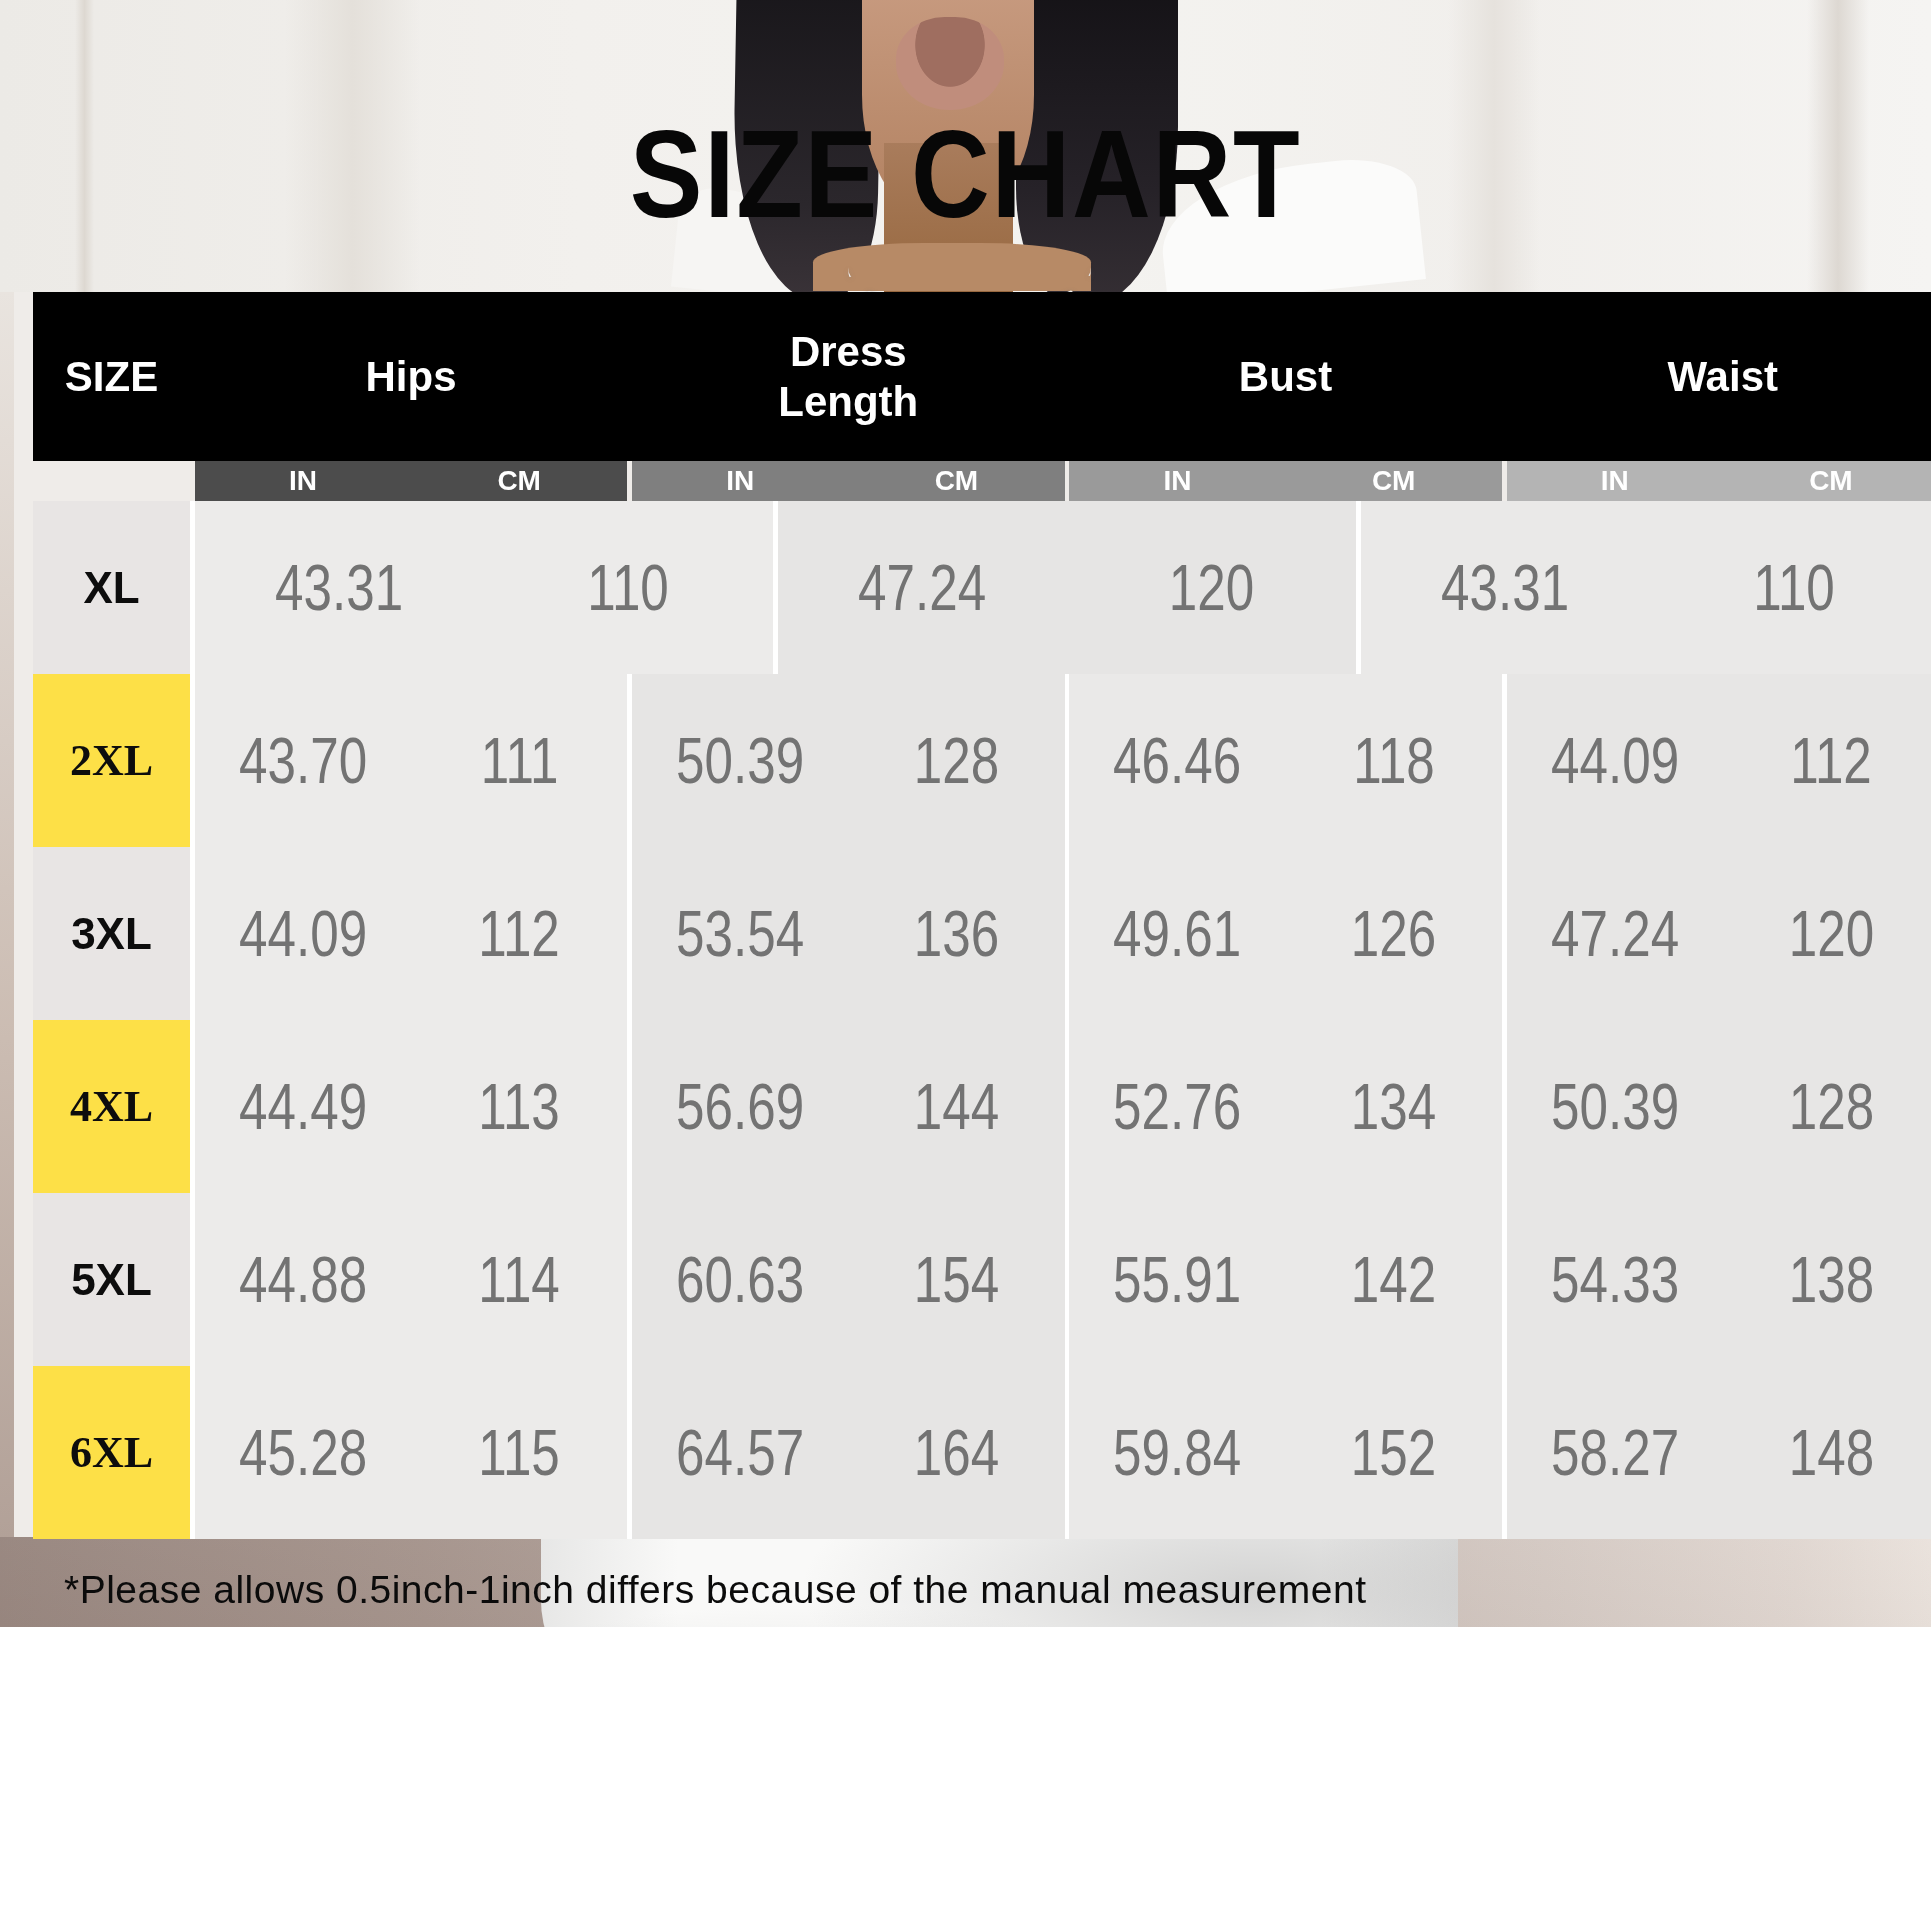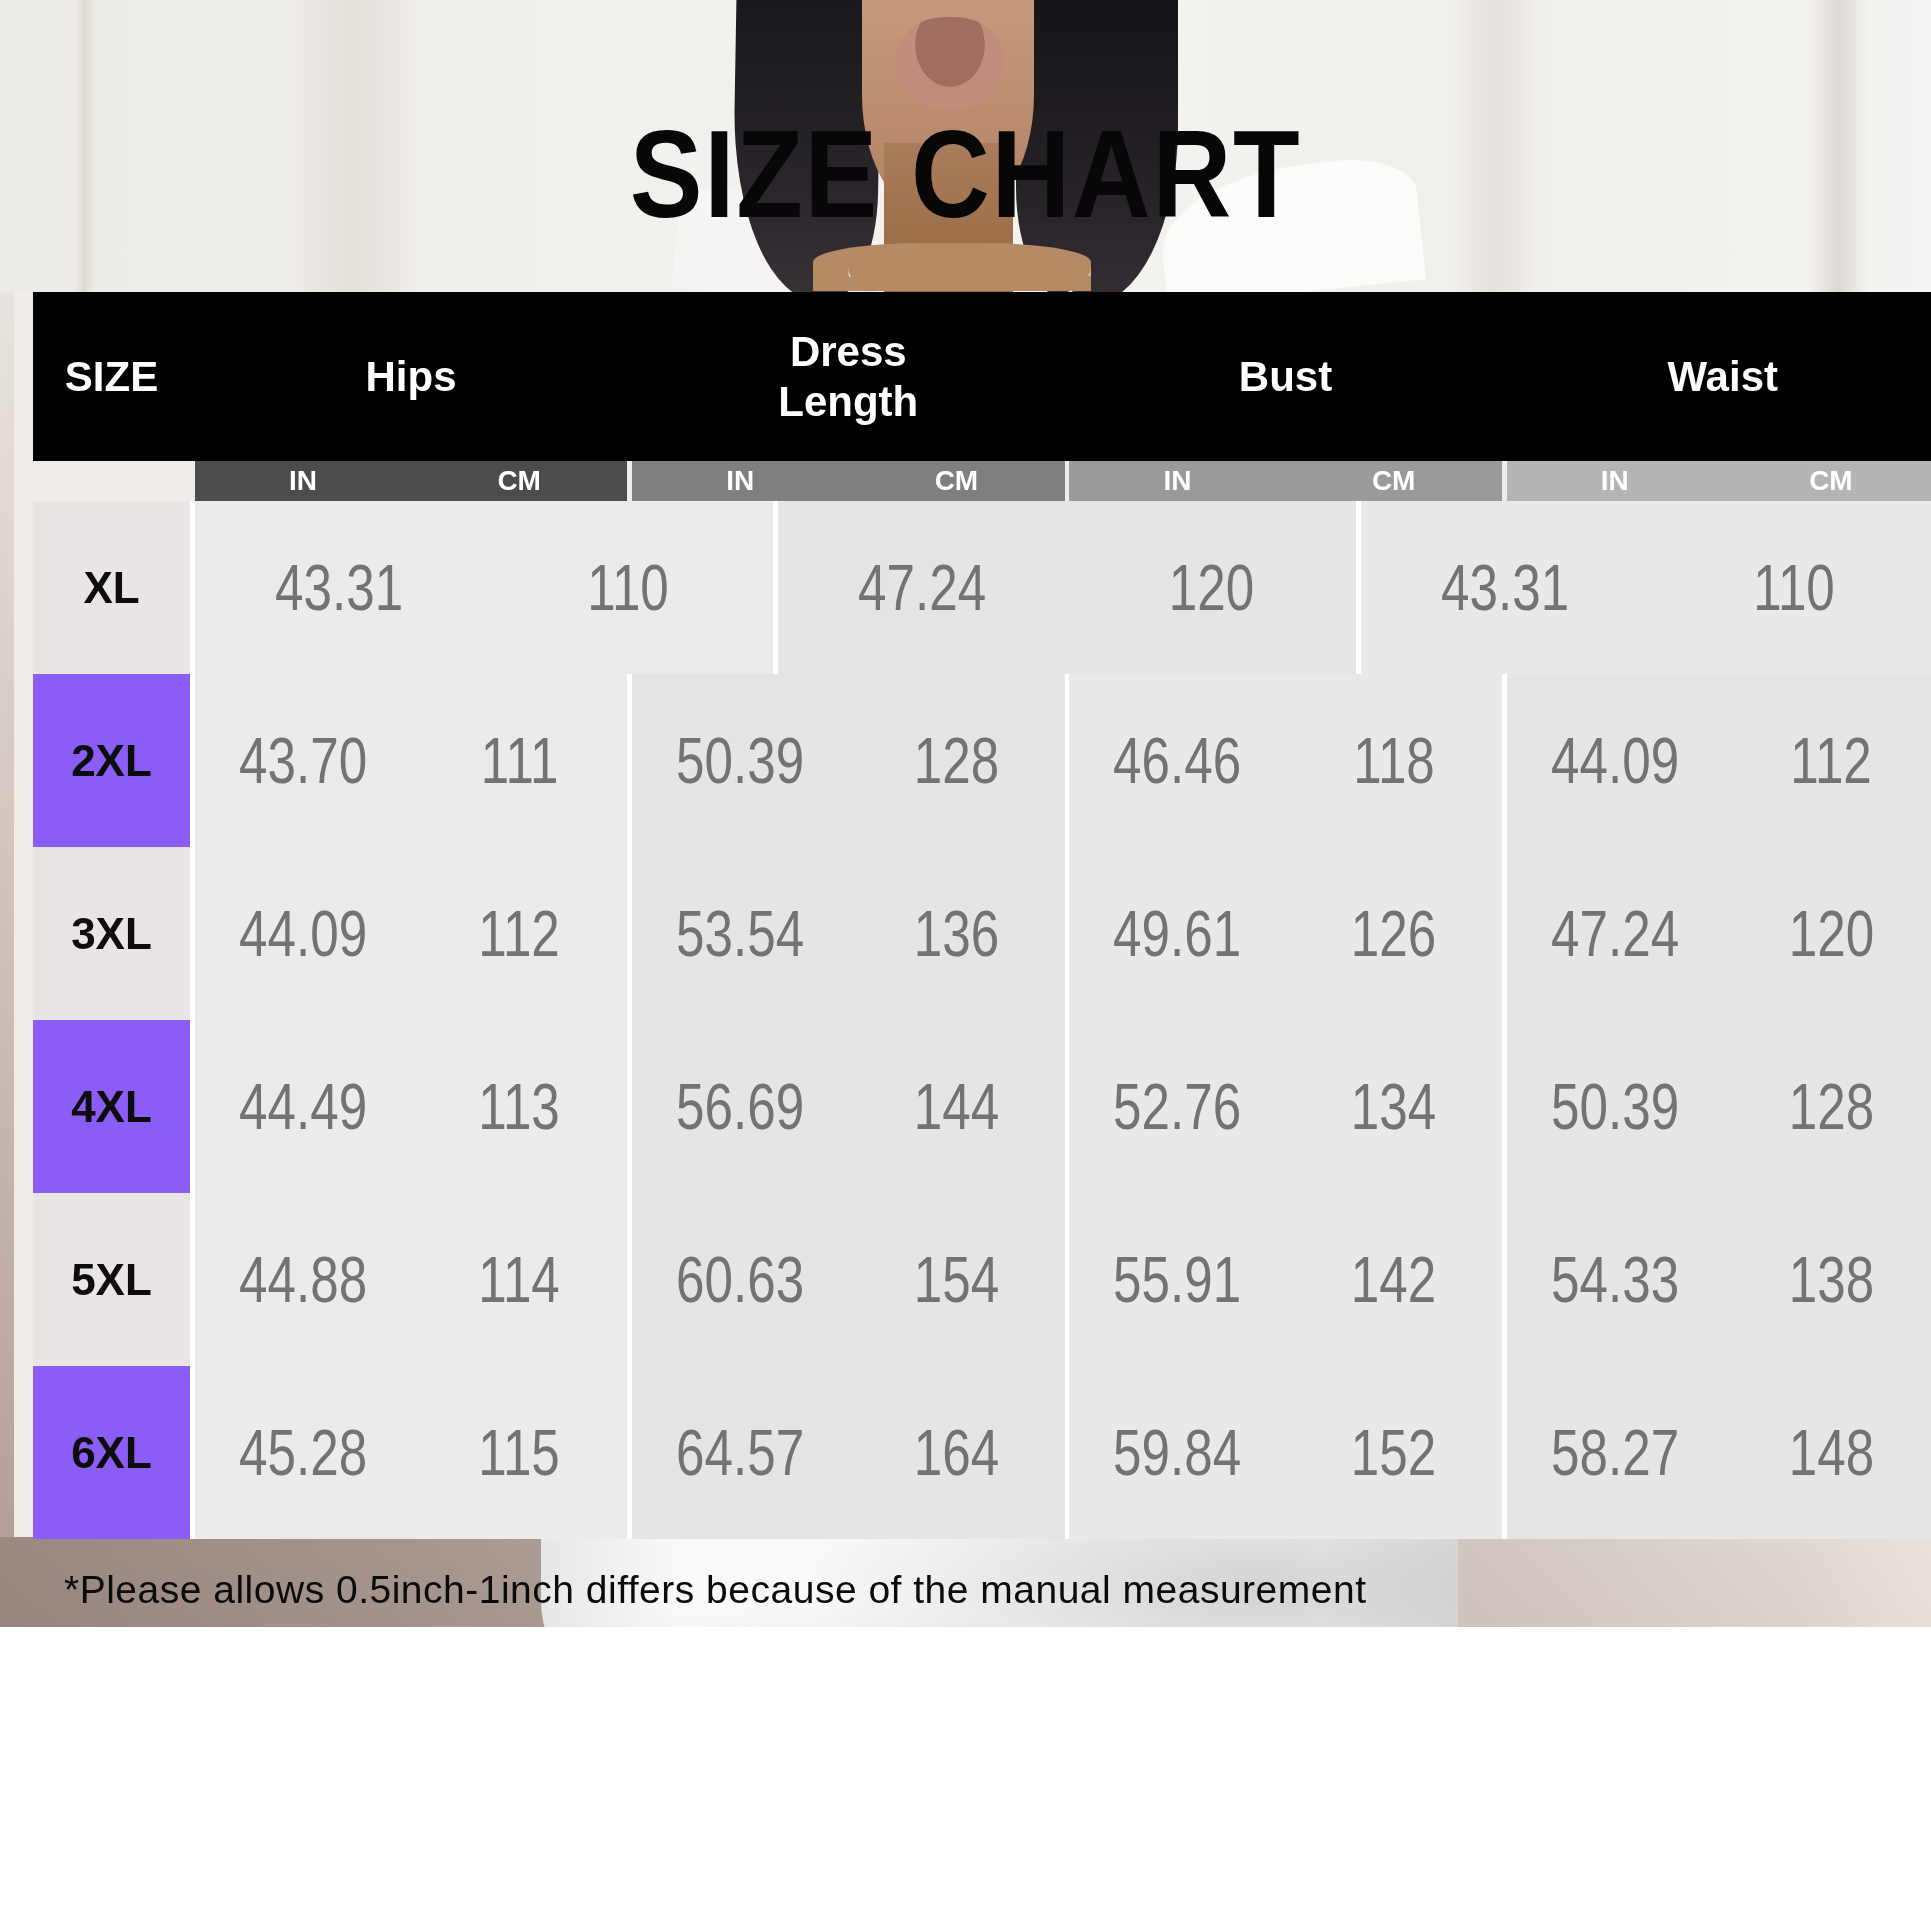--- a/index.html
+++ b/index.html
@@ -75,21 +75,21 @@
   .t-body .row{display:flex;height:173px;background:#fff;}
   .c-size{width:157px;flex:none;display:flex;align-items:center;justify-content:center;}
   .c-group{flex:1;display:flex;margin-left:4.8px;}
   .t-header .c-group{align-items:center;justify-content:center;text-align:center;line-height:1.18;}
   .t-header .hdr-label{display:inline-block;max-width:222px;}
   .t-sub .c-size{background:transparent;}
   .t-sub .c-group{align-items:center;}
   .t-sub .unit{flex:1;text-align:center;}
   .t-body .c-size{font-size:44px;font-weight:bold;color:#0d0d0d;}
   .row.odd  .c-size{background:#e8e5e4;}
-  .row.even .c-size{background:#8b5cf6;}
+  .row.even .c-size{background:#fde047;font-family:Liberation Serif, serif;}
   .c-val{flex:1;display:flex;align-items:center;justify-content:center;
     font-size:64px;color:#737373;}
   .c-val span{display:inline-block;transform:scaleX(.8);white-space:nowrap;}
   .g1{background:#ecebea;} .g2{background:#e6e5e4;} .g3{background:#eae9e8;} .g4{background:#e7e6e5;}
 
   
   .footnote{left:64px;top:1568px;width:1352px;font-size:39px;color:#0b0b0b;letter-spacing:0.5px;}
 </style>
 </head>
 <body>

